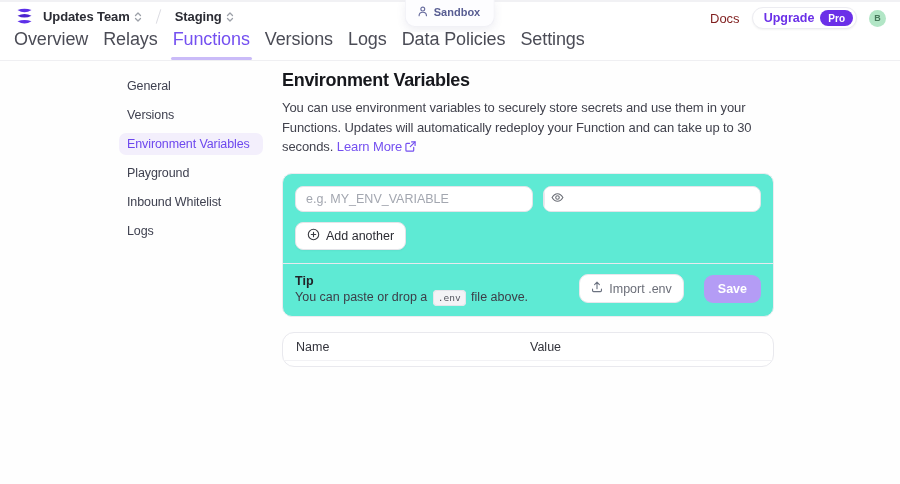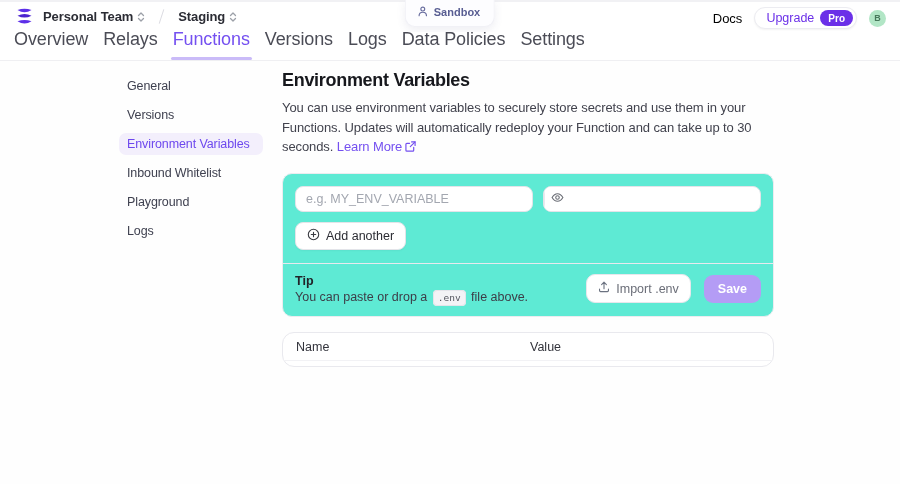--- a/index.html
+++ b/index.html
@@ -14,24 +14,24 @@
   .switcher-label { font-size:13px; font-weight:700; color:#2b2c34; letter-spacing:-0.1px; }
   .stepper { display:inline-flex; }
   .divider-slash { width:1px; height:15px; background:#dcdce2; transform:rotate(18deg); margin:0 8px; }
 
   .sandbox-tab { position:absolute; left:50%; transform:translateX(-50%); top:-2px; background:#fdfdff;
     border:1px solid #f1f1f6; border-top:none; border-radius:0 0 10px 10px; padding:3px 14px 5px 12px;
     display:flex; align-items:center; gap:6px; box-shadow:0 3px 8px rgba(90,90,140,0.10); }
   .sandbox-label { font-size:11px; font-weight:700; color:#585d92; }
 
   .topbar-right { position:absolute; right:14px; top:5px; display:flex; align-items:center; gap:12px; }
-  .docs-link { font-size:13px; color:#000000; text-decoration:none; font-weight:500; }
+  .docs-link { font-size:13px; color:#7f1d1d; text-decoration:none; font-weight:500; }
   .upgrade-btn { display:flex; align-items:center; gap:6px; background:#fff; border:1px solid #ececf1;
     border-radius:999px; padding:2px 3px 2px 11px; box-shadow:0 1px 2px rgba(0,0,0,0.05); cursor:pointer; }
-  .upgrade-label { font-size:12.5px; font-weight:400; color:#6b30e8; }
+  .upgrade-label { font-size:12.5px; font-weight:700; color:#6b30e8; }
   .pro-badge { background:#6b30e8; color:#fff; font-size:10px; font-weight:700; border-radius:999px; padding:2.5px 8px; }
   .avatar { width:17px; height:17px; border-radius:50%; background:#b2e6c6; color:#47795b; font-size:9px; font-weight:700;
     display:flex; align-items:center; justify-content:center; cursor:pointer; }
 
   
   .nav { position:relative; height:29px; border-bottom:1px solid #efeff2; background:#fff; padding-left:14px; display:flex; align-items:flex-end; }
   .nav-tab { position:relative; font-size:18px; color:#4b4c56; text-decoration:none; padding:0 0 10px 0; margin-right:15px; letter-spacing:-0.1px; }
   .nav-tab.active { color:#7450f0; font-weight:500; }
   .nav-tab.active::after { content:""; position:absolute; left:-2px; right:-2px; bottom:0; height:3px; background:#cabbf8; border-radius:3px; }
 
@@ -58,21 +58,21 @@
     border-left:1px solid #e9e9ee; cursor:pointer; }
   .add-btn { margin-top:10px; display:inline-flex; align-items:center; gap:6px; background:#fff; border:1px solid #e3e4e9;
     border-radius:8px; padding:5px 11px; font-size:12.5px; font-weight:500; color:#2b2c33; cursor:pointer;
     box-shadow:0 1px 2px rgba(0,0,0,0.04); font-family:"Liberation Sans", sans-serif; }
   .card-divider { border-top:1px solid #e9e9ee; margin:13px -12px 0; }
   .tip-row { margin-top:10px; display:flex; align-items:center; justify-content:space-between; }
   .tip-title { font-size:12.5px; font-weight:700; color:#222329; margin-bottom:2px; }
   .tip-text { font-size:12.5px; color:#3c3d47; }
   .env-chip { font-family:"DejaVu Sans Mono", monospace; font-size:9.5px; background:#f3f3f6; border:1px solid #e4e4ea;
     border-radius:4px; padding:1px 4px 2px; color:#55565f; margin:0 2px; }
-  .tip-actions { display:flex; align-items:center; gap:13px; }
+  .tip-actions { display:flex; align-items:center; gap:20px; }
   .import-btn { display:inline-flex; align-items:center; gap:6px; background:#fff; border:1px solid #e7e7ec;
     border-radius:9px; padding:6px 11px; font-size:12.5px; color:#6b6e78; cursor:pointer; font-family:"Liberation Sans", sans-serif; }
   .save-btn { background:#b49cf5; color:#fff; border:none; border-radius:9px; padding:7px 14px; font-size:12.5px;
     font-weight:600; cursor:pointer; font-family:"Liberation Sans", sans-serif; }
 
   .table-card { margin-top:15px; background:#fff; border:1px solid #e9e9ee; border-radius:12px; overflow:hidden; }
   .thead { display:flex; padding:7px 13px 6px; border-bottom:1px solid #f2f2f5; }
   .th { font-size:12.5px; font-weight:500; color:#33343c; }
   .th-name { width:234px; }
   .table-footer-space { height:5px; }
@@ -85,21 +85,21 @@
   <header class="topbar">
     <div class="topbar-left">
       <span class="logo">
         <svg width="21" height="21" viewBox="0 0 24 24">
           <path d="M4 4.5 Q12 1.5 20 4.5 Q12 9.5 4 4.5 Z" fill="#5d2fe8"></path>
           <path d="M4 11 Q12 7.5 20 11 Q12 15.5 4 11 Z" fill="#4a23cf"></path>
           <path d="M4 17.5 Q12 14.5 20 17.5 Q12 22.5 4 17.5 Z" fill="#5d2fe8"></path>
         </svg>
       </span>
       <div class="switcher">
-        <span class="switcher-label">Personal Team</span>
+        <span class="switcher-label">Updates Team</span>
         <span class="stepper">
           <svg width="8" height="12" viewBox="0 0 8 12" fill="none" stroke="#9ca0a8" stroke-width="1.3" stroke-linecap="round" stroke-linejoin="round">
             <path d="M1.5 4.5 L4 2 L6.5 4.5"></path>
               <path d="M1.5 7.5 L4 10 L6.5 7.5"></path>
           </svg>
         </span>
       </div>
       <span class="divider-slash"></span>
       <div class="switcher">
         <span class="switcher-label">Staging</span>
@@ -139,22 +139,22 @@
     <a href="#" class="nav-tab">Versions</a>
     <a href="#" class="nav-tab">Logs</a>
     <a href="#" class="nav-tab">Data Policies</a>
     <a href="#" class="nav-tab">Settings</a>
   </nav>
 
   <aside class="sidebar">
     <a class="side-item">General</a>
     <a class="side-item">Versions</a>
     <a class="side-item active">Environment Variables</a>
+    <a class="side-item">Playground</a>
     <a class="side-item">Inbound Whitelist</a>
-    <a class="side-item">Playground</a>
     <a class="side-item">Logs</a>
   </aside>
 
   <section class="main">
     <h1 class="page-title">Environment Variables</h1>
     <p class="description"><span>You can use environment variables to securely store secrets and use them in your Functions. Updates will automatically redeploy your Function and can take up to 30 seconds. </span>
       <a href="#" class="learn-more"><span>Learn More</span><span class="ext-icon">
         <svg width="11" height="11" viewBox="0 0 12 12" fill="none" stroke="#7450f0" stroke-width="1.3" stroke-linecap="round" stroke-linejoin="round">
           <path d="M9.5 7 V10 A1 1 0 0 1 8.5 11 H2 A1 1 0 0 1 1 10 V3.5 A1 1 0 0 1 2 2.5 H5"></path>
           <path d="M7.2 1 H11 V4.8"></path>

